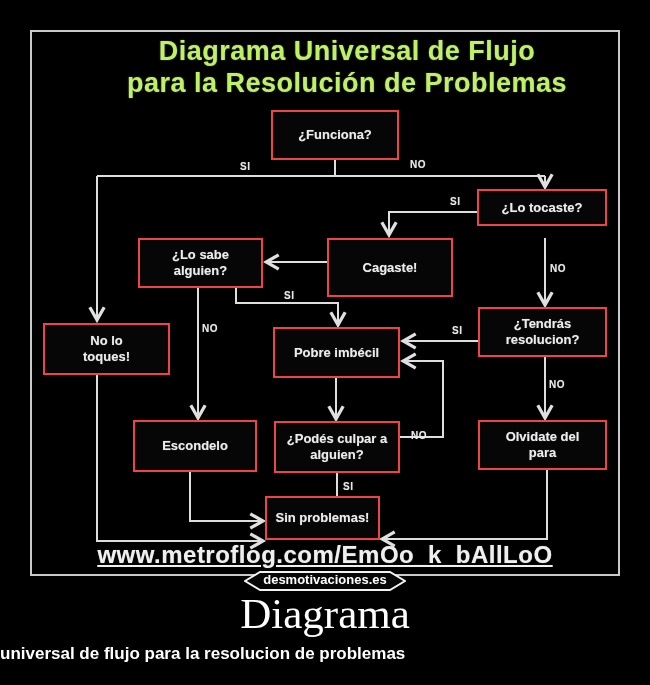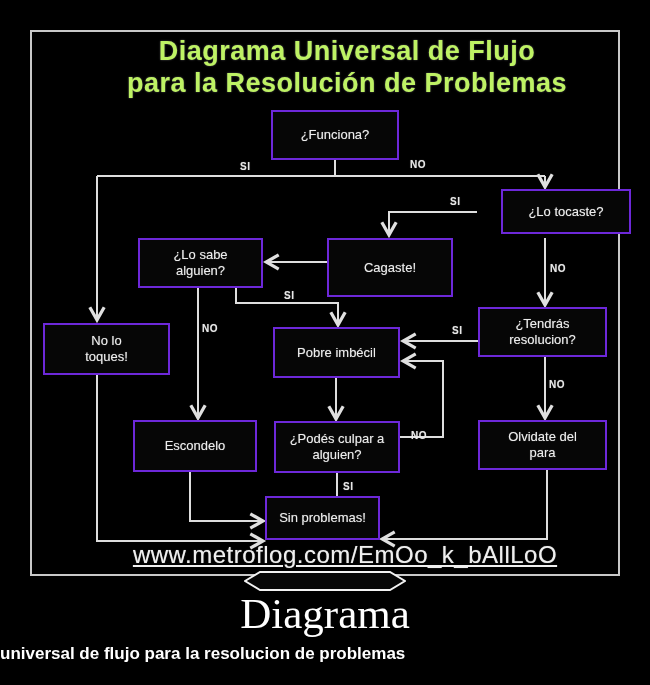--- a/index.html
+++ b/index.html
@@ -5,32 +5,32 @@
   html,body{margin:0;padding:0;background:#000;}
   body{width:650px;height:685px;position:relative;overflow:hidden;
        font-family:"Liberation Sans",sans-serif;color:#f2f2f2;}
   
   .frame{position:absolute;left:30px;top:30px;width:590px;height:546px;
          border:2px solid #c9c9c9;box-sizing:border-box;background:#000;}
   .title-line{position:absolute;left:30px;width:634px;text-align:center;
               font-weight:bold;font-size:27px;letter-spacing:.5px;color:#bef264;
               text-shadow:0 0 2px rgba(255,255,255,.35);}
   
-  .fnode{position:absolute;box-sizing:border-box;border:2px solid #6d28d9;
+  .fnode{position:absolute;box-sizing:border-box;border:2px solid #ef4444;
          background:#060606;display:flex;align-items:center;justify-content:center;
-         text-align:center;font-weight:normal;font-size:13px;line-height:1.2;
+         text-align:center;font-weight:bold;font-size:13px;line-height:1.2;
          color:#ececec;text-shadow:0 0 1px rgba(255,255,255,.45);}
   .fnode span{display:inline-block;}
   .flabel{position:absolute;font-weight:bold;font-size:10px;letter-spacing:.5px;
           color:#e8e8e8;text-shadow:0 0 1px rgba(255,255,255,.4);}
   svg.connectors{position:absolute;left:0;top:0;pointer-events:none;}
   .watermark{position:absolute;left:30px;top:541px;width:590px;text-align:center;
-             font-weight:normal;font-size:24px;letter-spacing:.5px;color:#efefef;
+             font-weight:bold;font-size:24px;letter-spacing:.5px;color:#efefef;
              text-decoration:underline;text-decoration-thickness:2px;text-underline-offset:2px;
-             text-shadow:0 0 1px rgba(255,255,255,.5);white-space:nowrap;padding-left:20px;}
+             text-shadow:0 0 1px rgba(255,255,255,.5);white-space:nowrap;}
   .badge{position:absolute;left:244px;top:571px;width:162px;height:20px;}
   .badge svg{position:absolute;left:0;top:0;}
   .badge .badge-text{position:absolute;left:0;top:1px;width:162px;text-align:center;
         font-size:13px;font-weight:bold;color:#fff;letter-spacing:0;}
   .caption-title{position:absolute;left:0;top:592px;width:650px;text-align:center;
         font-family:"Liberation Serif",serif;font-size:43px;color:#fff;line-height:1;}
   .caption-subtitle{position:absolute;left:0;top:644px;width:650px;
         font-weight:bold;font-size:17px;color:#fff;}
 </style>
 </head>
@@ -64,21 +64,21 @@
     <polyline points="337,473 337,509" marker-end="url(#arr)"></polyline>
     <polyline points="190,472 190,521 262,521" marker-end="url(#arr)"></polyline>
     <polyline points="97,375 97,541 262,541" marker-end="url(#arr)"></polyline>
     <polyline points="547,470 547,539 383,539" marker-end="url(#arr)"></polyline>
   </g>
 </svg>
 
 <div class="fnode" style="left:271px;top:110px;width:128px;height:50px">
   <span>¿Funciona?</span>
 </div>
-<div class="fnode" style="left:501px;top:189px;width:130px;height:45px">
+<div class="fnode" style="left:477px;top:189px;width:130px;height:37px">
   <span>¿Lo tocaste?</span>
 </div>
 <div class="fnode" style="left:327px;top:238px;width:126px;height:59px">
   <span>Cagaste!</span>
 </div>
 <div class="fnode" style="left:138px;top:238px;width:125px;height:50px">
   <span style="max-width:78px">¿Lo sabe alguien?</span>
 </div>
 <div class="fnode" style="left:43px;top:323px;width:127px;height:52px">
   <span style="max-width:62px">No lo toques!</span>
@@ -112,16 +112,17 @@
 <span class="flabel" style="left:549px;top:379px">NO</span>
 <span class="flabel" style="left:411px;top:430px">NO</span>
 <span class="flabel" style="left:343px;top:481px">SI</span>
 
 <div class="watermark">www.metroflog.com/EmOo_k_bAllLoO</div>
 
 <div class="badge">
   <svg width="162" height="20">
     <polygon points="1,10 16,1 146,1 161,10 146,19 16,19" fill="#070707" stroke="#f2f2f2" stroke-width="2"></polygon>
   </svg>
+  <div class="badge-text">desmotivaciones.es</div>
 </div>
 
 <div class="caption-title">Diagrama</div>
 <div class="caption-subtitle">universal de flujo para la resolucion de problemas</div>
 
 </body></html>

